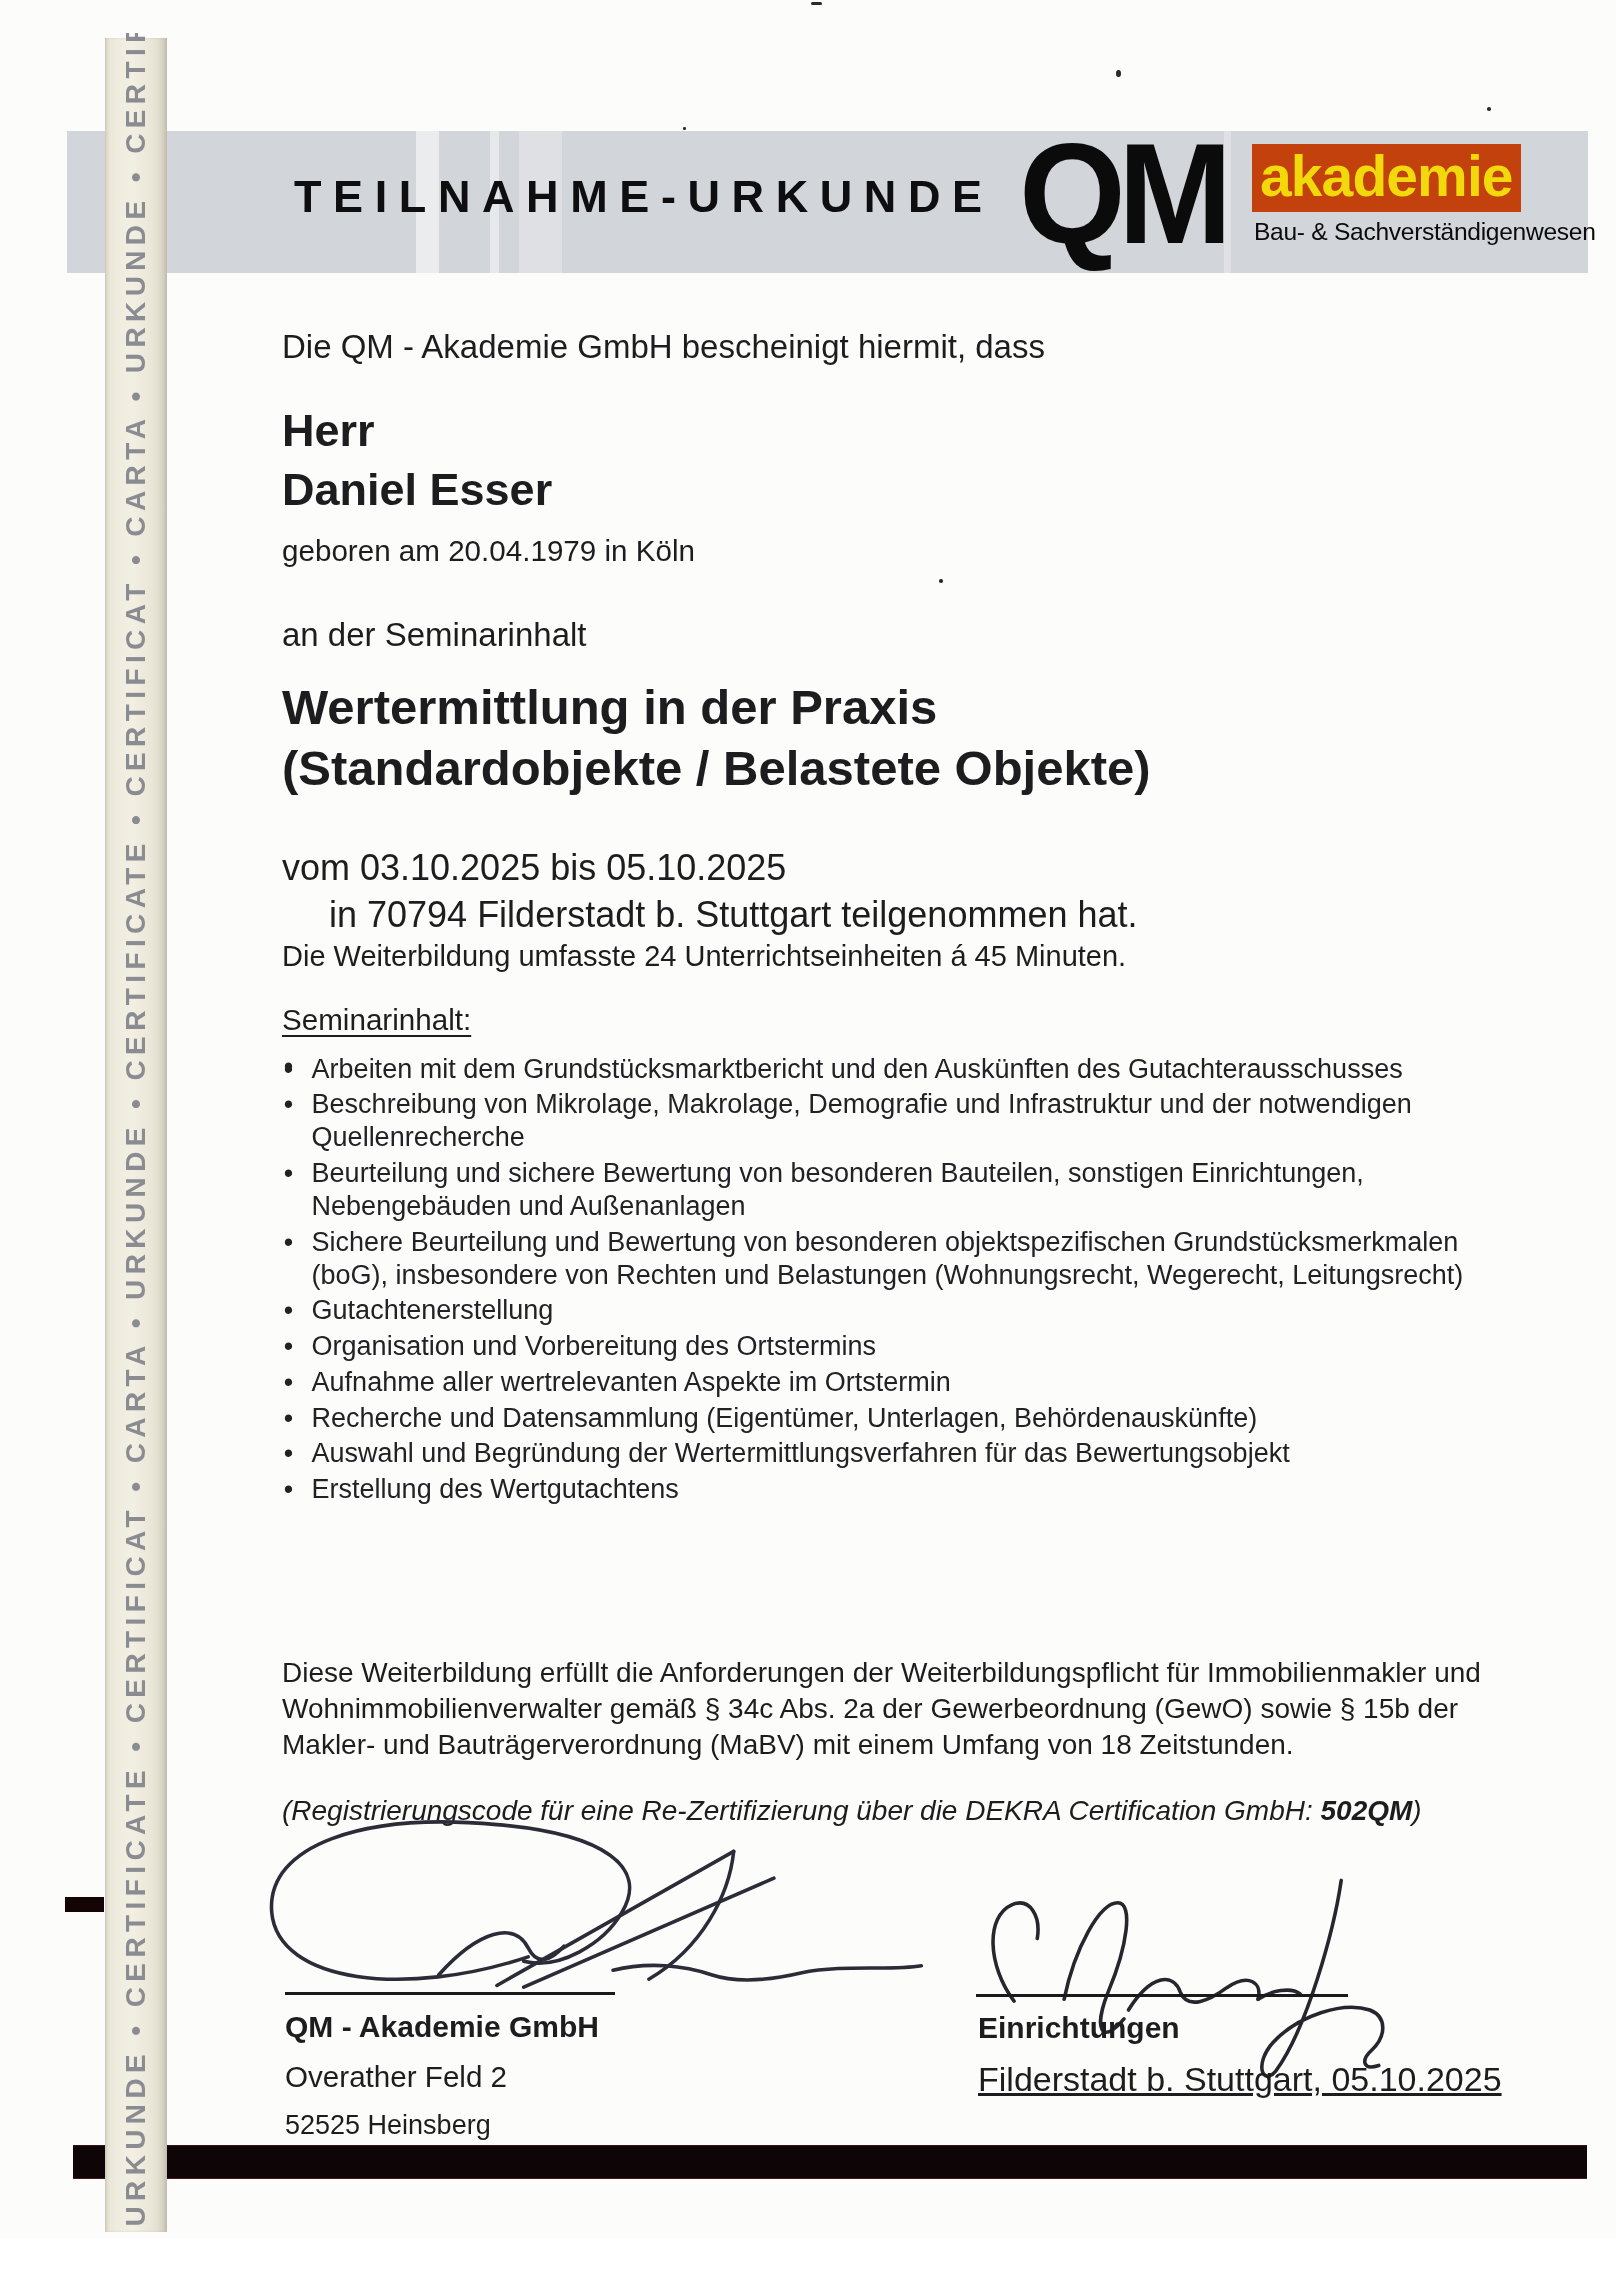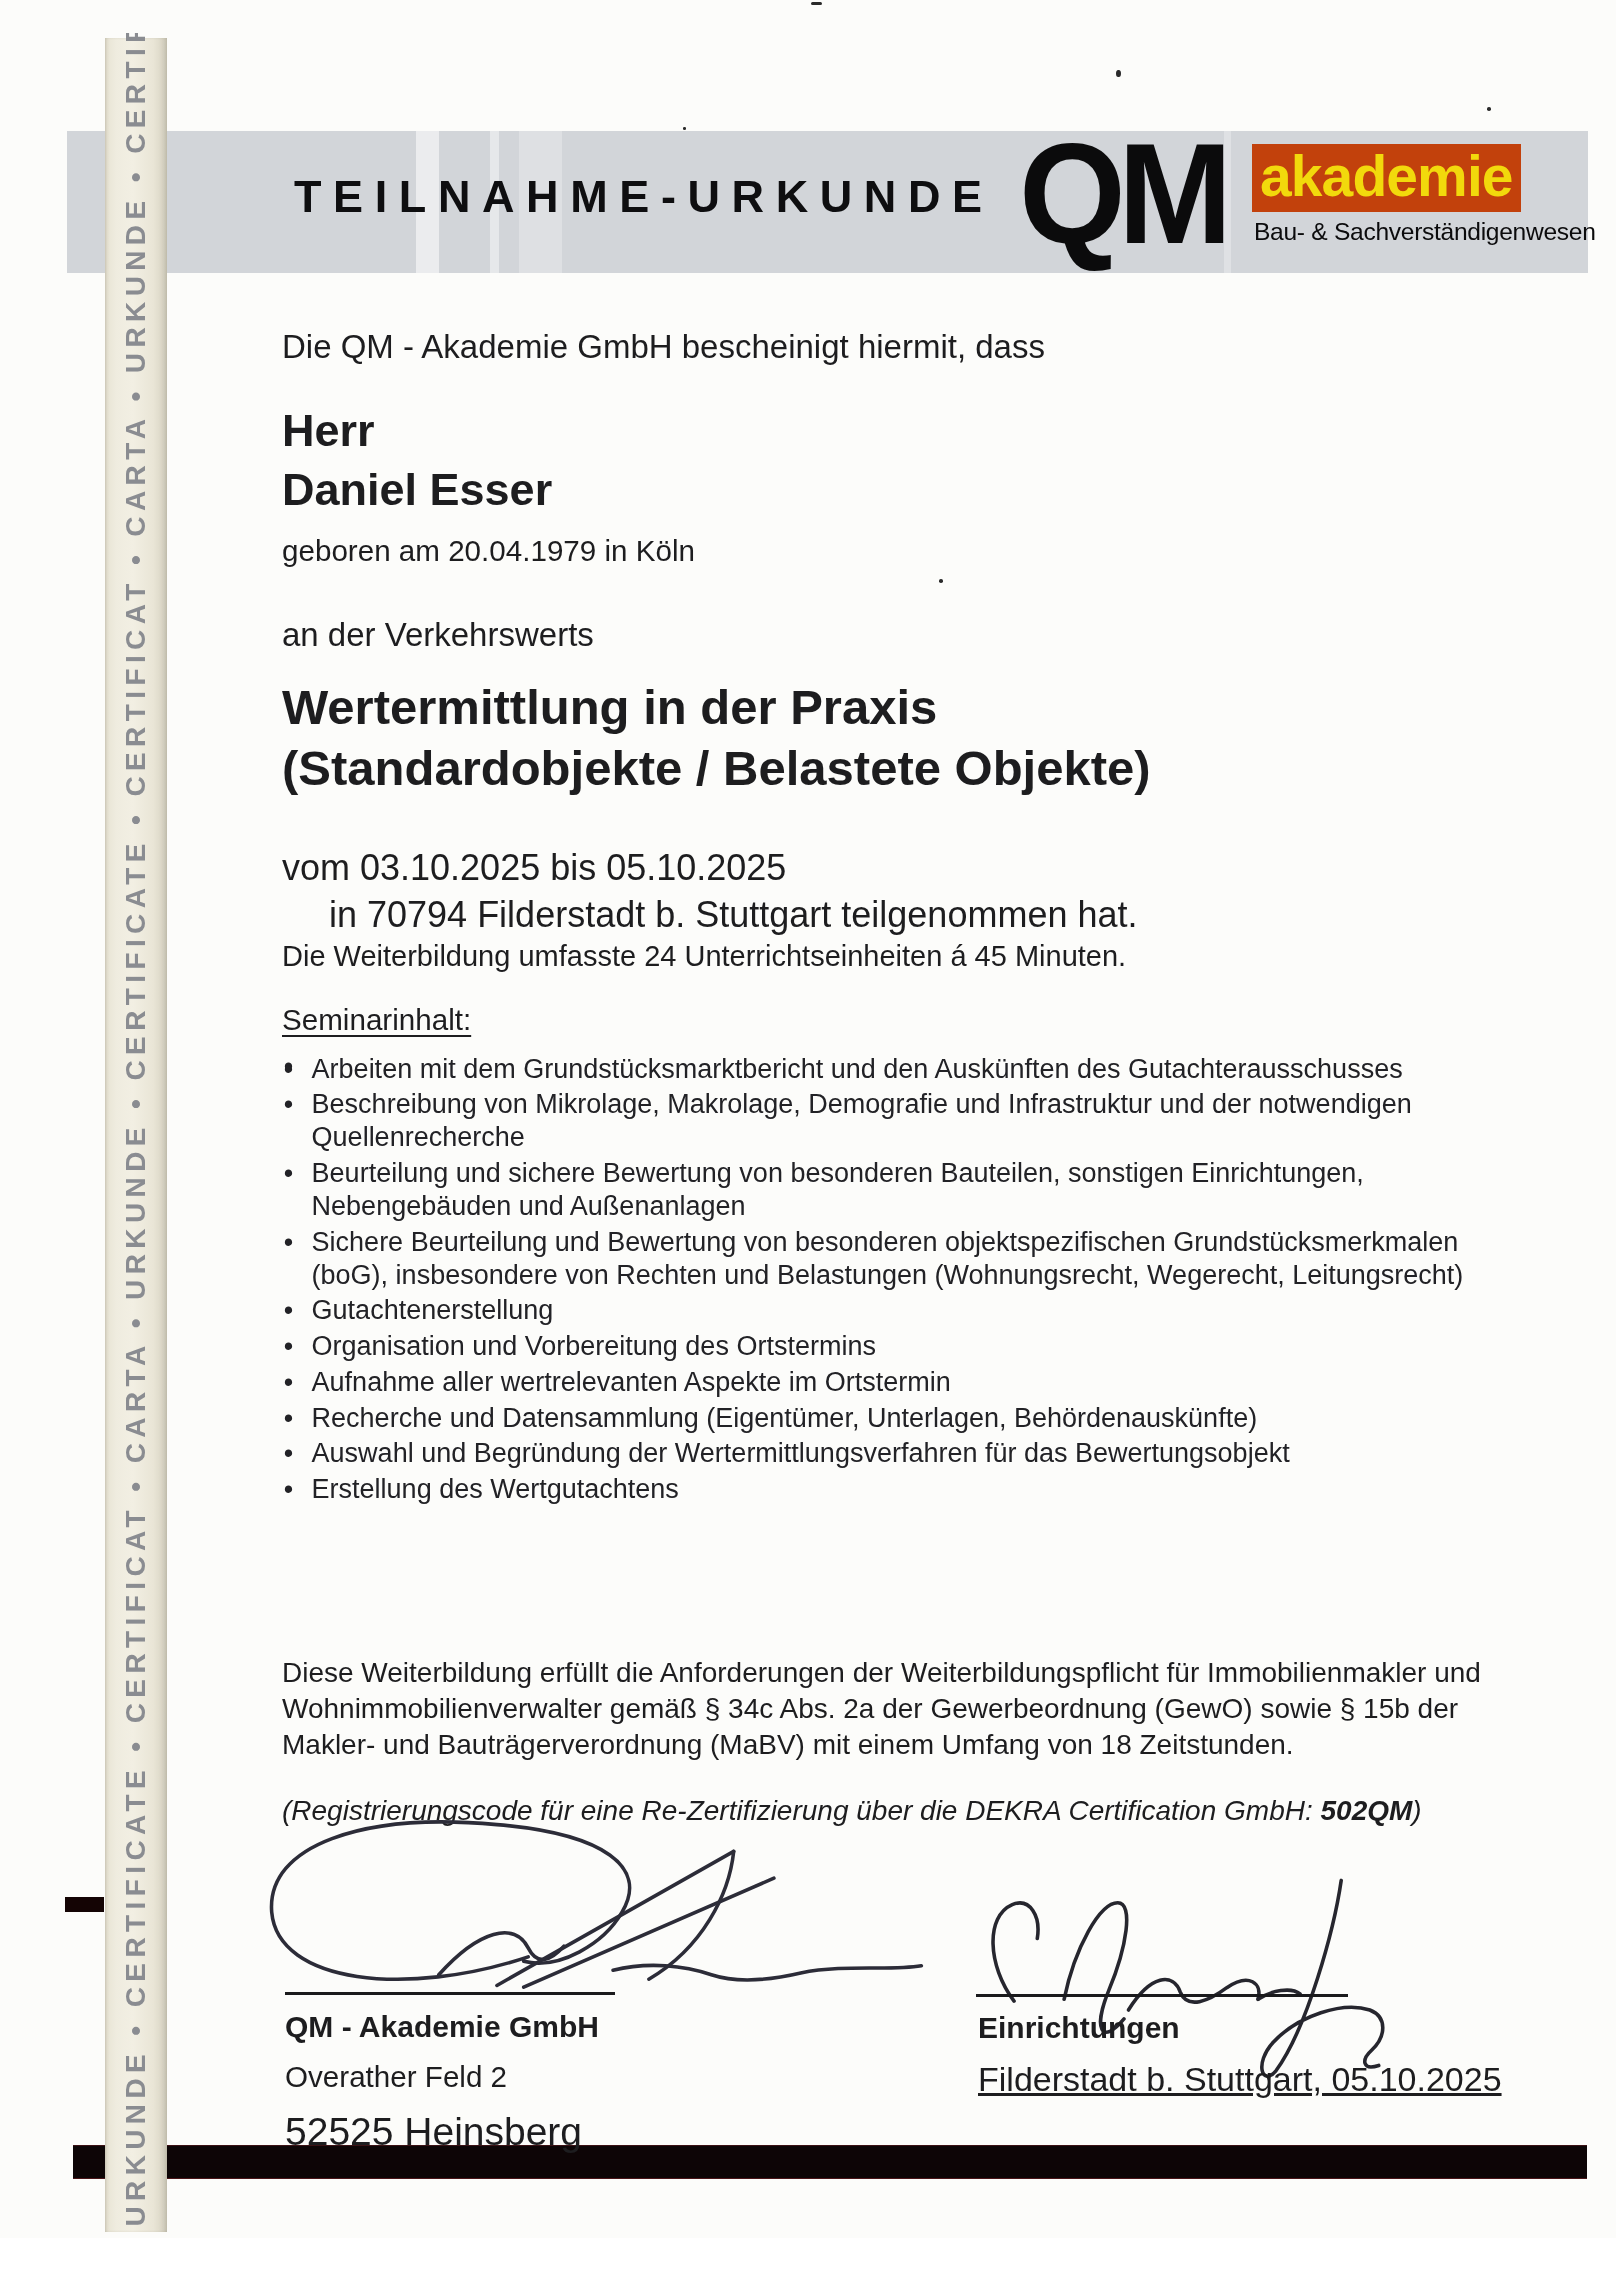--- a/index.html
+++ b/index.html
@@ -81,21 +81,21 @@
   .compliance{left:282px;top:1655px;width:1254px;font-size:28px;line-height:36px;}
   .registration{left:282px;top:1795px;font-size:28px;font-style:italic;white-space:nowrap;}
   .registration .code{font-weight:700;}
 
   
   .sig-line{background:#1a1a1c;height:2.7px;}
   .sig-line-left{left:285px;top:1992px;width:330px;}
   .sig-line-right{left:976px;top:1994px;width:372px;}
   .sig-org{left:285px;top:2010px;font-size:30px;font-weight:700;}
   .sig-street{left:285px;top:2060px;font-size:29.6px;}
-  .sig-city{left:285px;top:2110px;font-size:39px;}
+  .sig-city{left:285px;top:2110px;font-size:27px;}
   .sig-role{left:978px;top:2011px;font-size:30px;font-weight:700;}
   .sig-place{left:978px;top:2060px;font-size:34px;text-decoration:underline;}
   .sig-svg{pointer-events:none;}
 
   
   .bottom-bar{
     left:73px;top:2145px;width:1514px;height:32px;
     background:#0d0506;border-top:0.9px solid #3c1114;border-bottom:0.9px solid #4a1518;
   }
   .scan-rect{left:65px;top:1897px;width:39px;height:15px;background:#140404;}
@@ -126,21 +126,21 @@
   <div class="abs bottom-bar"></div>
   <div class="abs scan-rect"></div>
 
   <div class="abs strip-bg"></div>
   <div class="abs strip-text">URKUNDE • CERTIFICATE • CERTIFICAT • CARTA • URKUNDE • CERTIFICATE • CERTIFICAT • CARTA • URKUNDE • CERTIFICATE</div>
 
   <div class="abs intro t">Die QM - Akademie GmbH bescheinigt hiermit, dass</div>
   <div class="abs salutation t">Herr</div>
   <div class="abs name t">Daniel Esser</div>
   <div class="abs birth t">geboren am 20.04.1979 in Köln</div>
-  <div class="abs lead t">an der Verkehrswerts</div>
+  <div class="abs lead t">an der Seminarinhalt</div>
   <div class="abs course1 t">Wertermittlung in der Praxis</div>
   <div class="abs course2 t">(Standardobjekte / Belastete Objekte)</div>
   <div class="abs dateline t">vom 03.10.2025 bis 05.10.2025</div>
   <div class="abs locline t">in 70794 Filderstadt b. Stuttgart teilgenommen hat.</div>
   <div class="abs unitsline t">Die Weiterbildung umfasste 24 Unterrichtseinheiten á 45 Minuten.</div>
   <div class="abs seminar-heading t">Seminarinhalt:</div>
 
   <div class="abs bullets">
 
   <div class="bullet-item">

